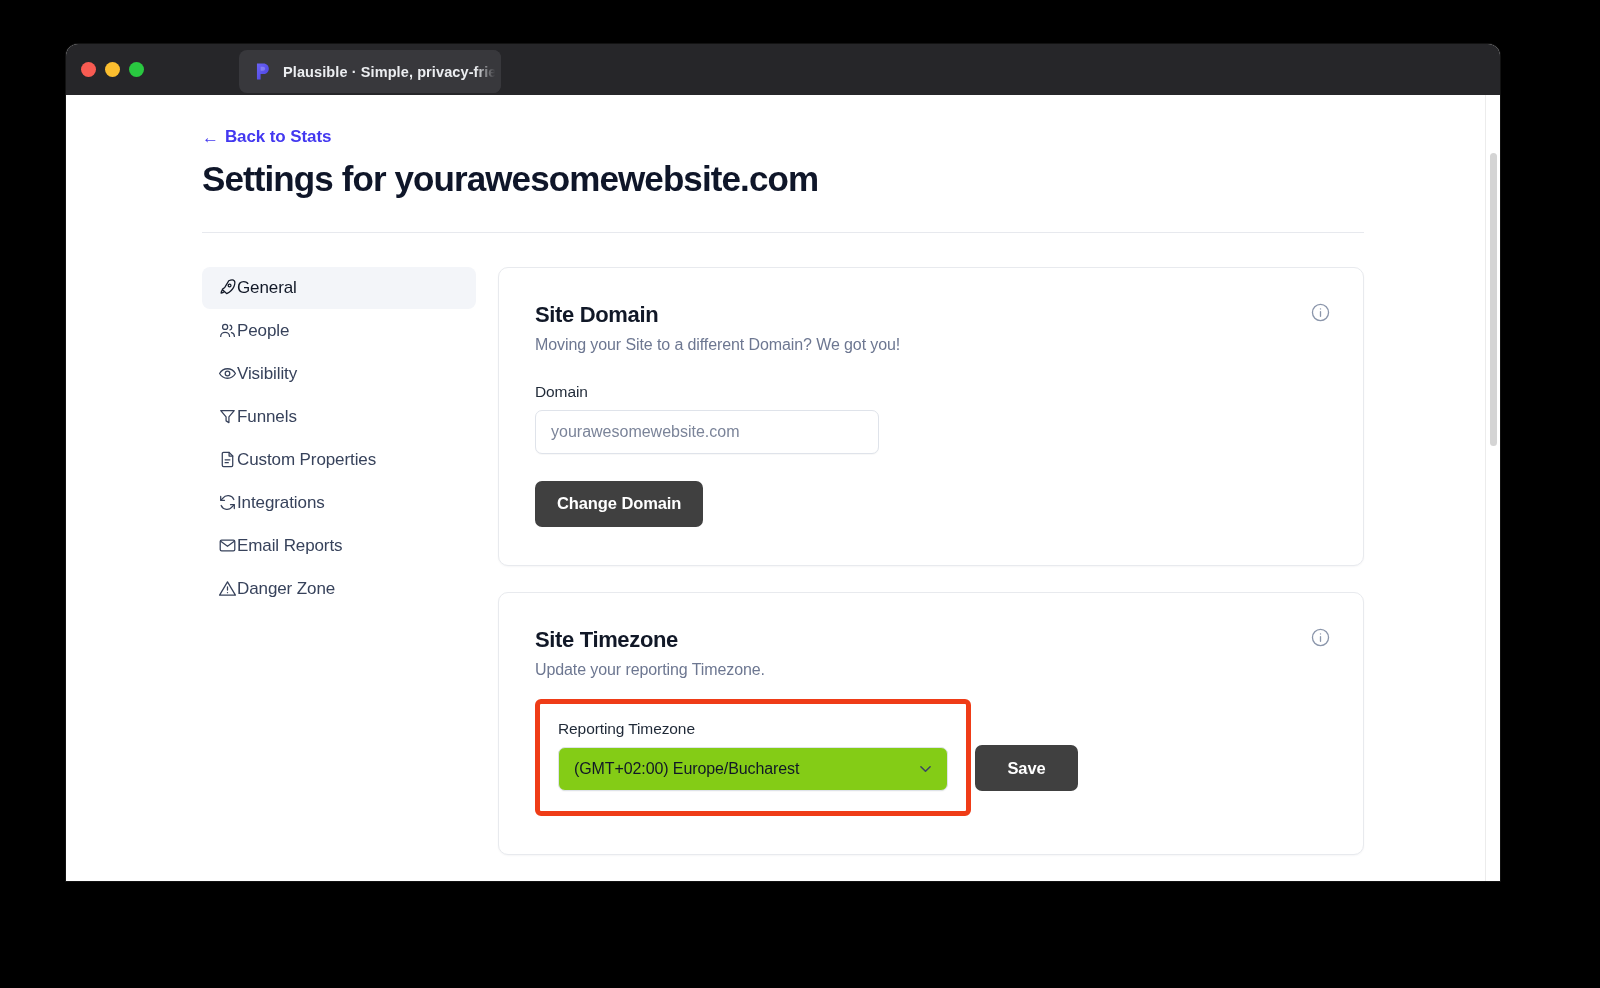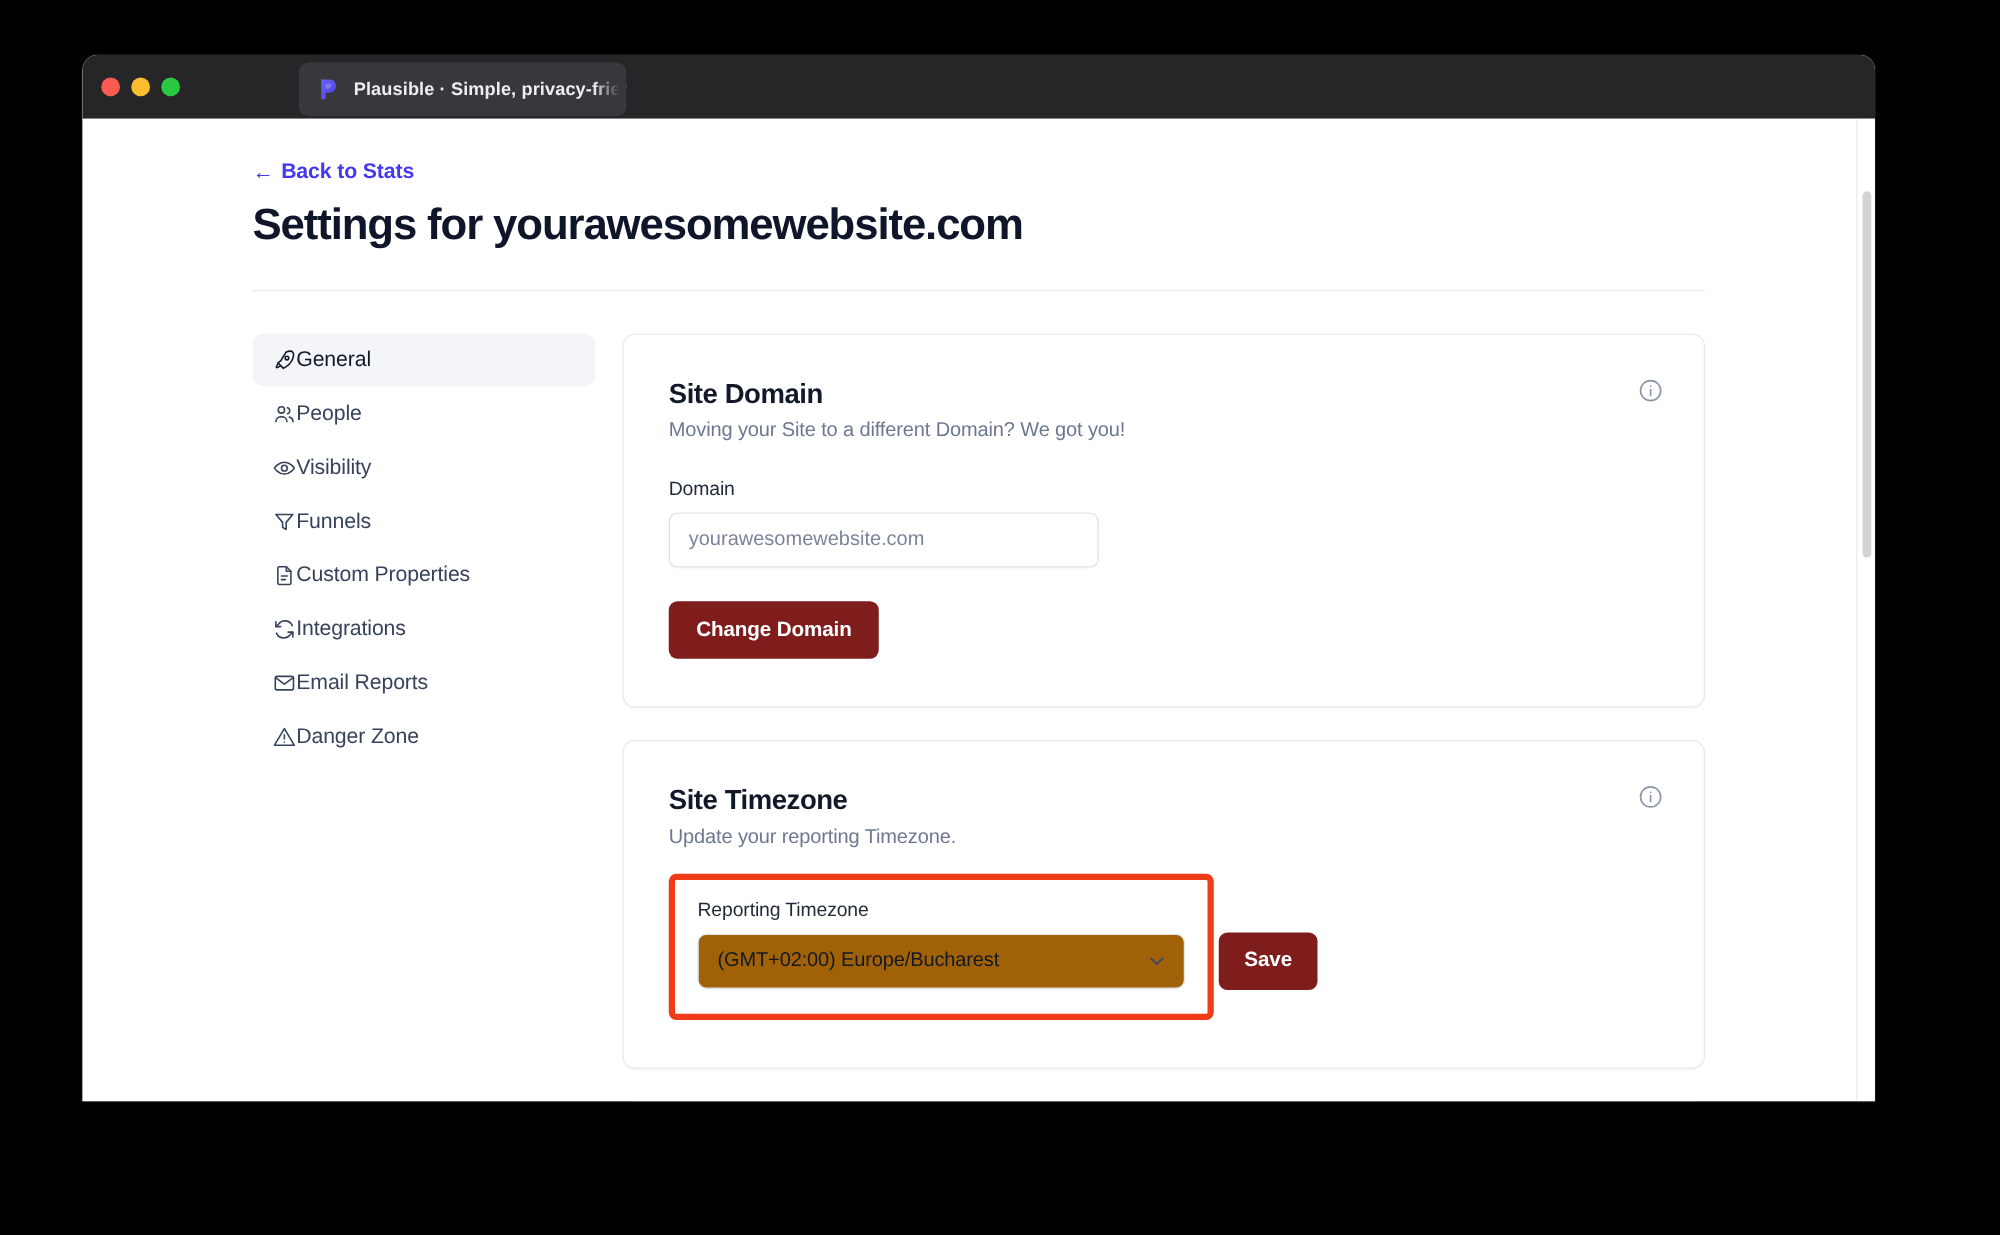--- a/index.html
+++ b/index.html
@@ -247,21 +247,21 @@
     width: 390px;
   }
   .select-box {
     width: 390px;
     height: 44px;
     padding: 0 33px 0 15px;
     display: flex;
     align-items: center;
     font-size: 16px;
     color: #111827;
-    background: #a16207;
+    background: #84cc16;
     border: 1px solid #dfe3ea;
     border-radius: 7px;
     cursor: pointer;
     box-shadow: 0 1px 1px rgba(16,24,40,0.03);
     letter-spacing: -0.1px;
   }
   .select-chevron {
     position: absolute;
     right: 14px;
     top: 50%;
@@ -271,31 +271,31 @@
     pointer-events: none;
   }
 
   .btn {
     display: inline-flex;
     align-items: center;
     justify-content: center;
     height: 46px;
     padding: 0 22px;
     margin-top: 27px;
-    background: #7f1d1d;
+    background: #404040;
     color: #ffffff;
     font-family: "Liberation Sans", sans-serif;
     font-size: 16.5px;
     font-weight: 700;
     border: none;
     border-radius: 7px;
     cursor: pointer;
     letter-spacing: -0.1px;
   }
-  .btn-save { padding: 0 20px; }
+  .btn-save { padding: 0 32px; }
 
   
   .annotated {
     position: relative;
     display: inline-block;
     margin-top: 20px;
     padding: 16px 18px 20px 18px;
     border: 5px solid #ef3c17;
     border-radius: 6px;
   }

